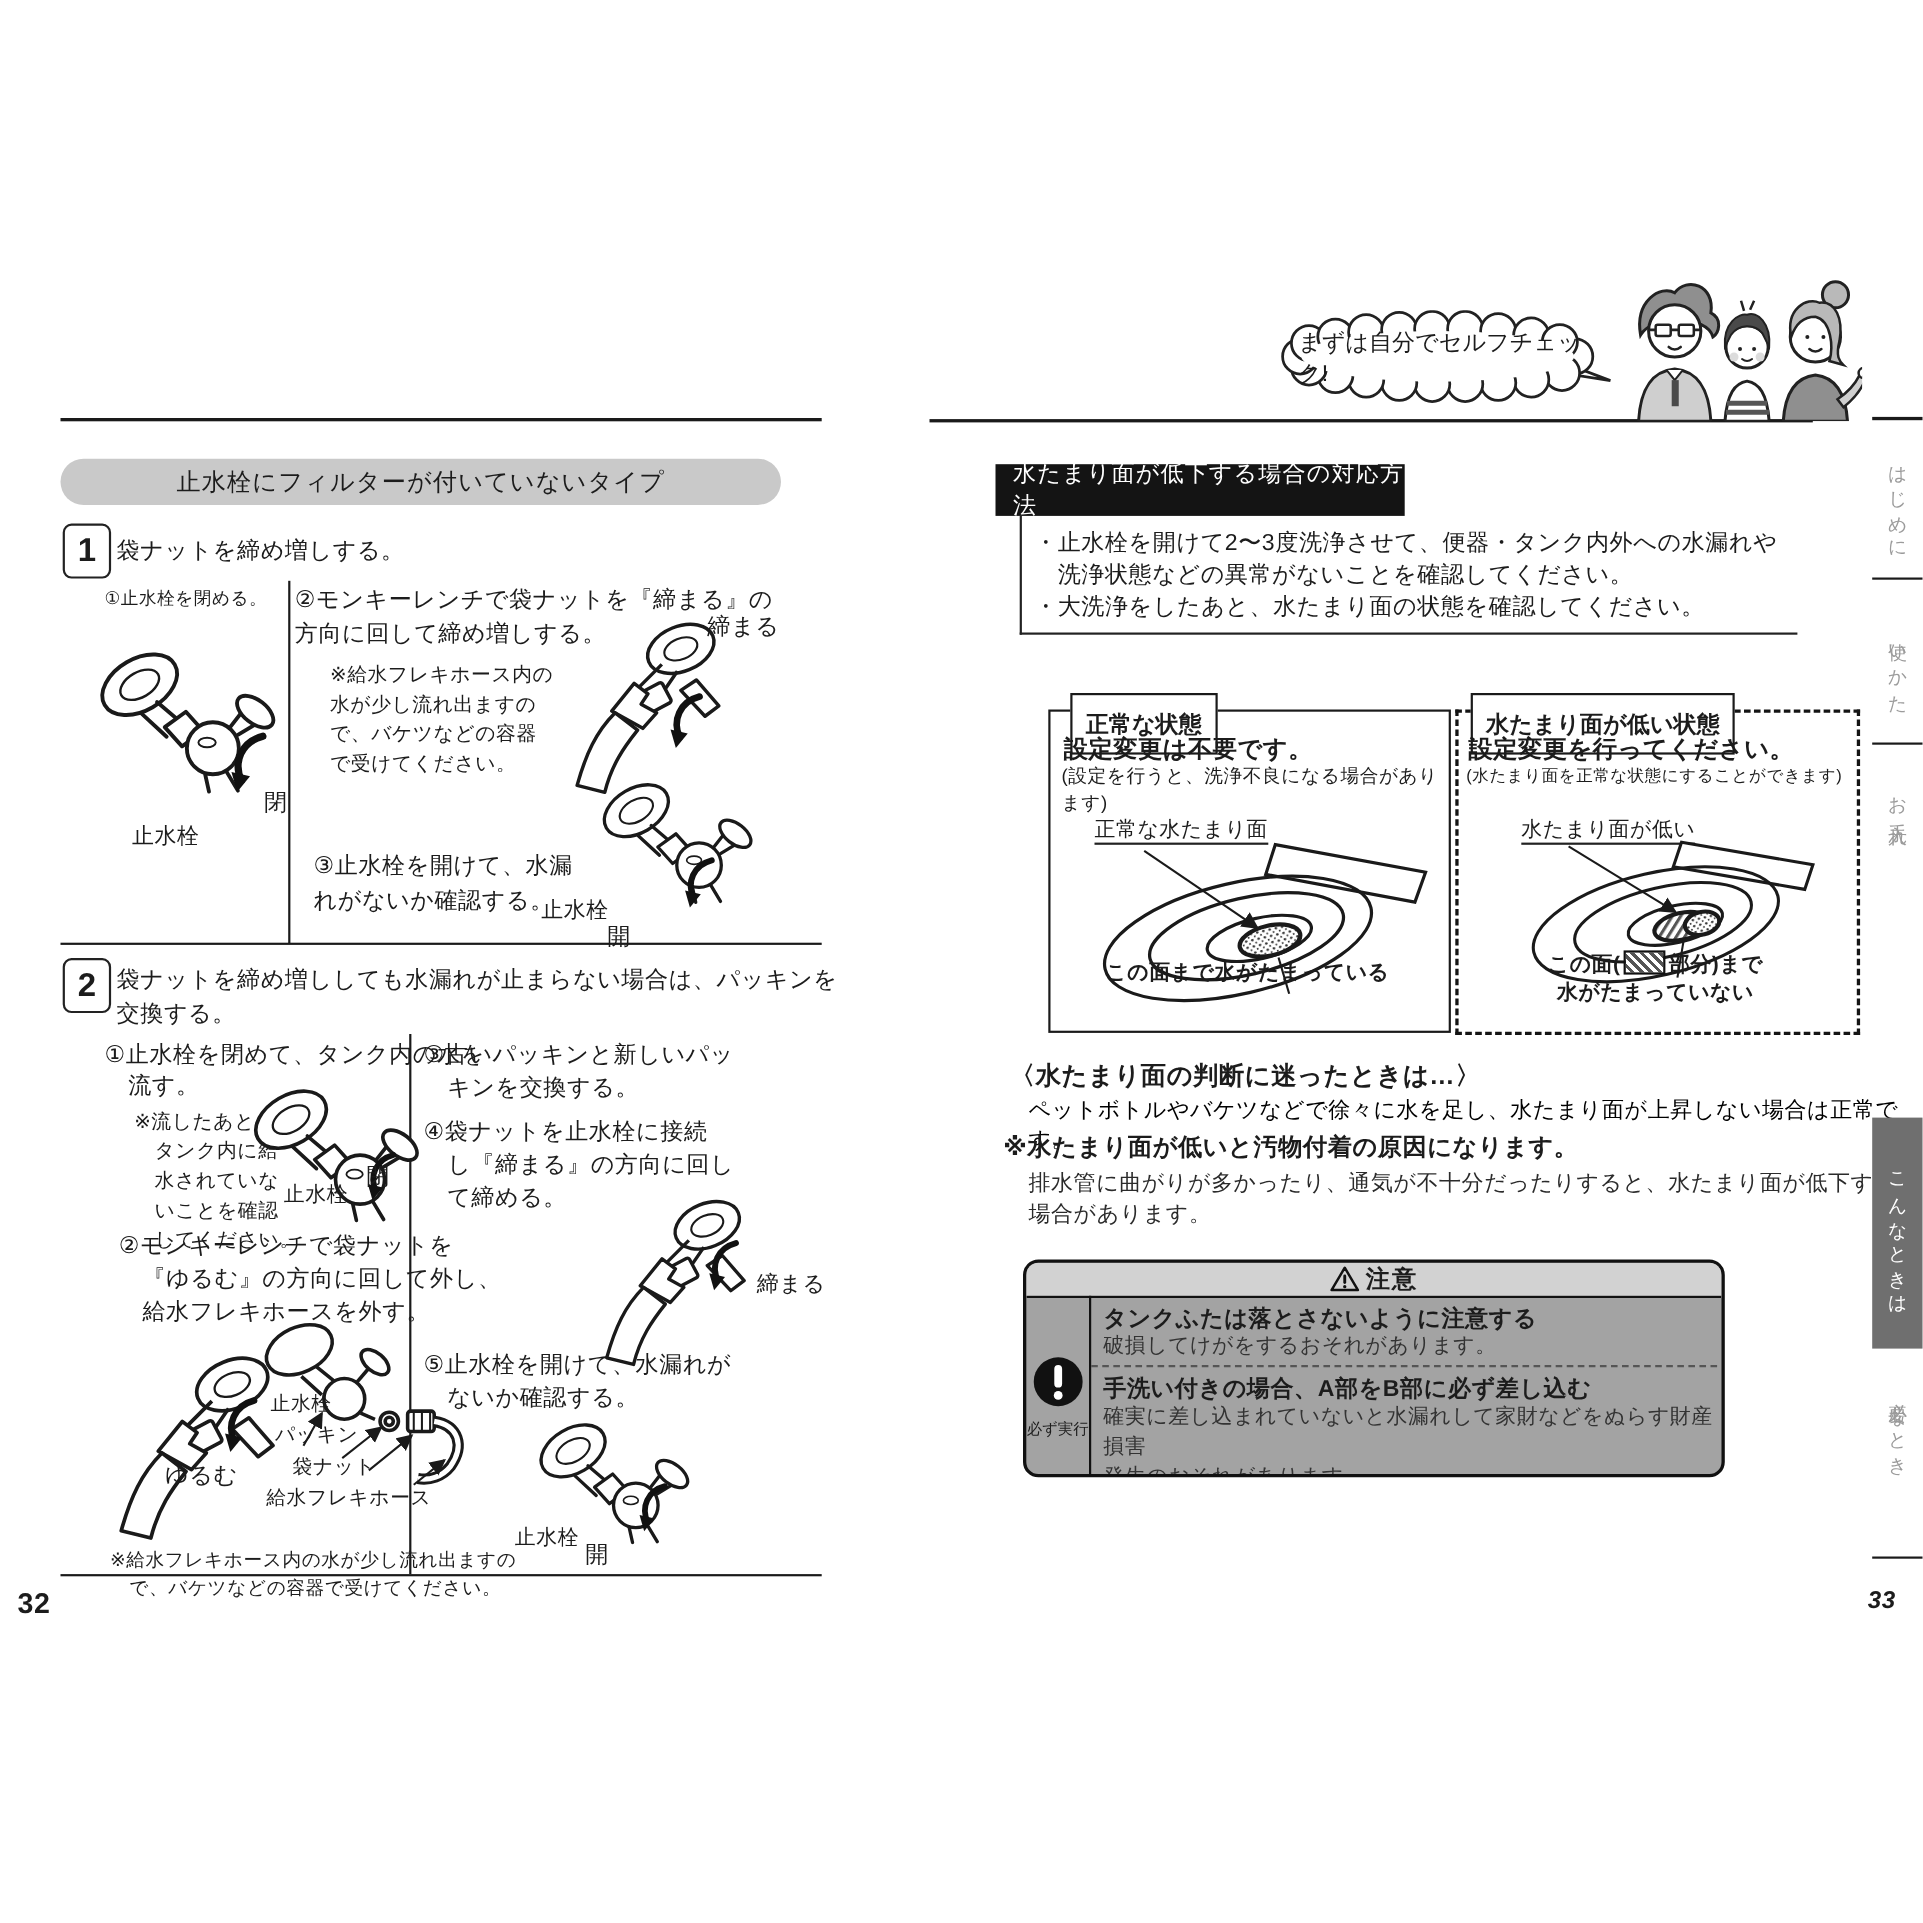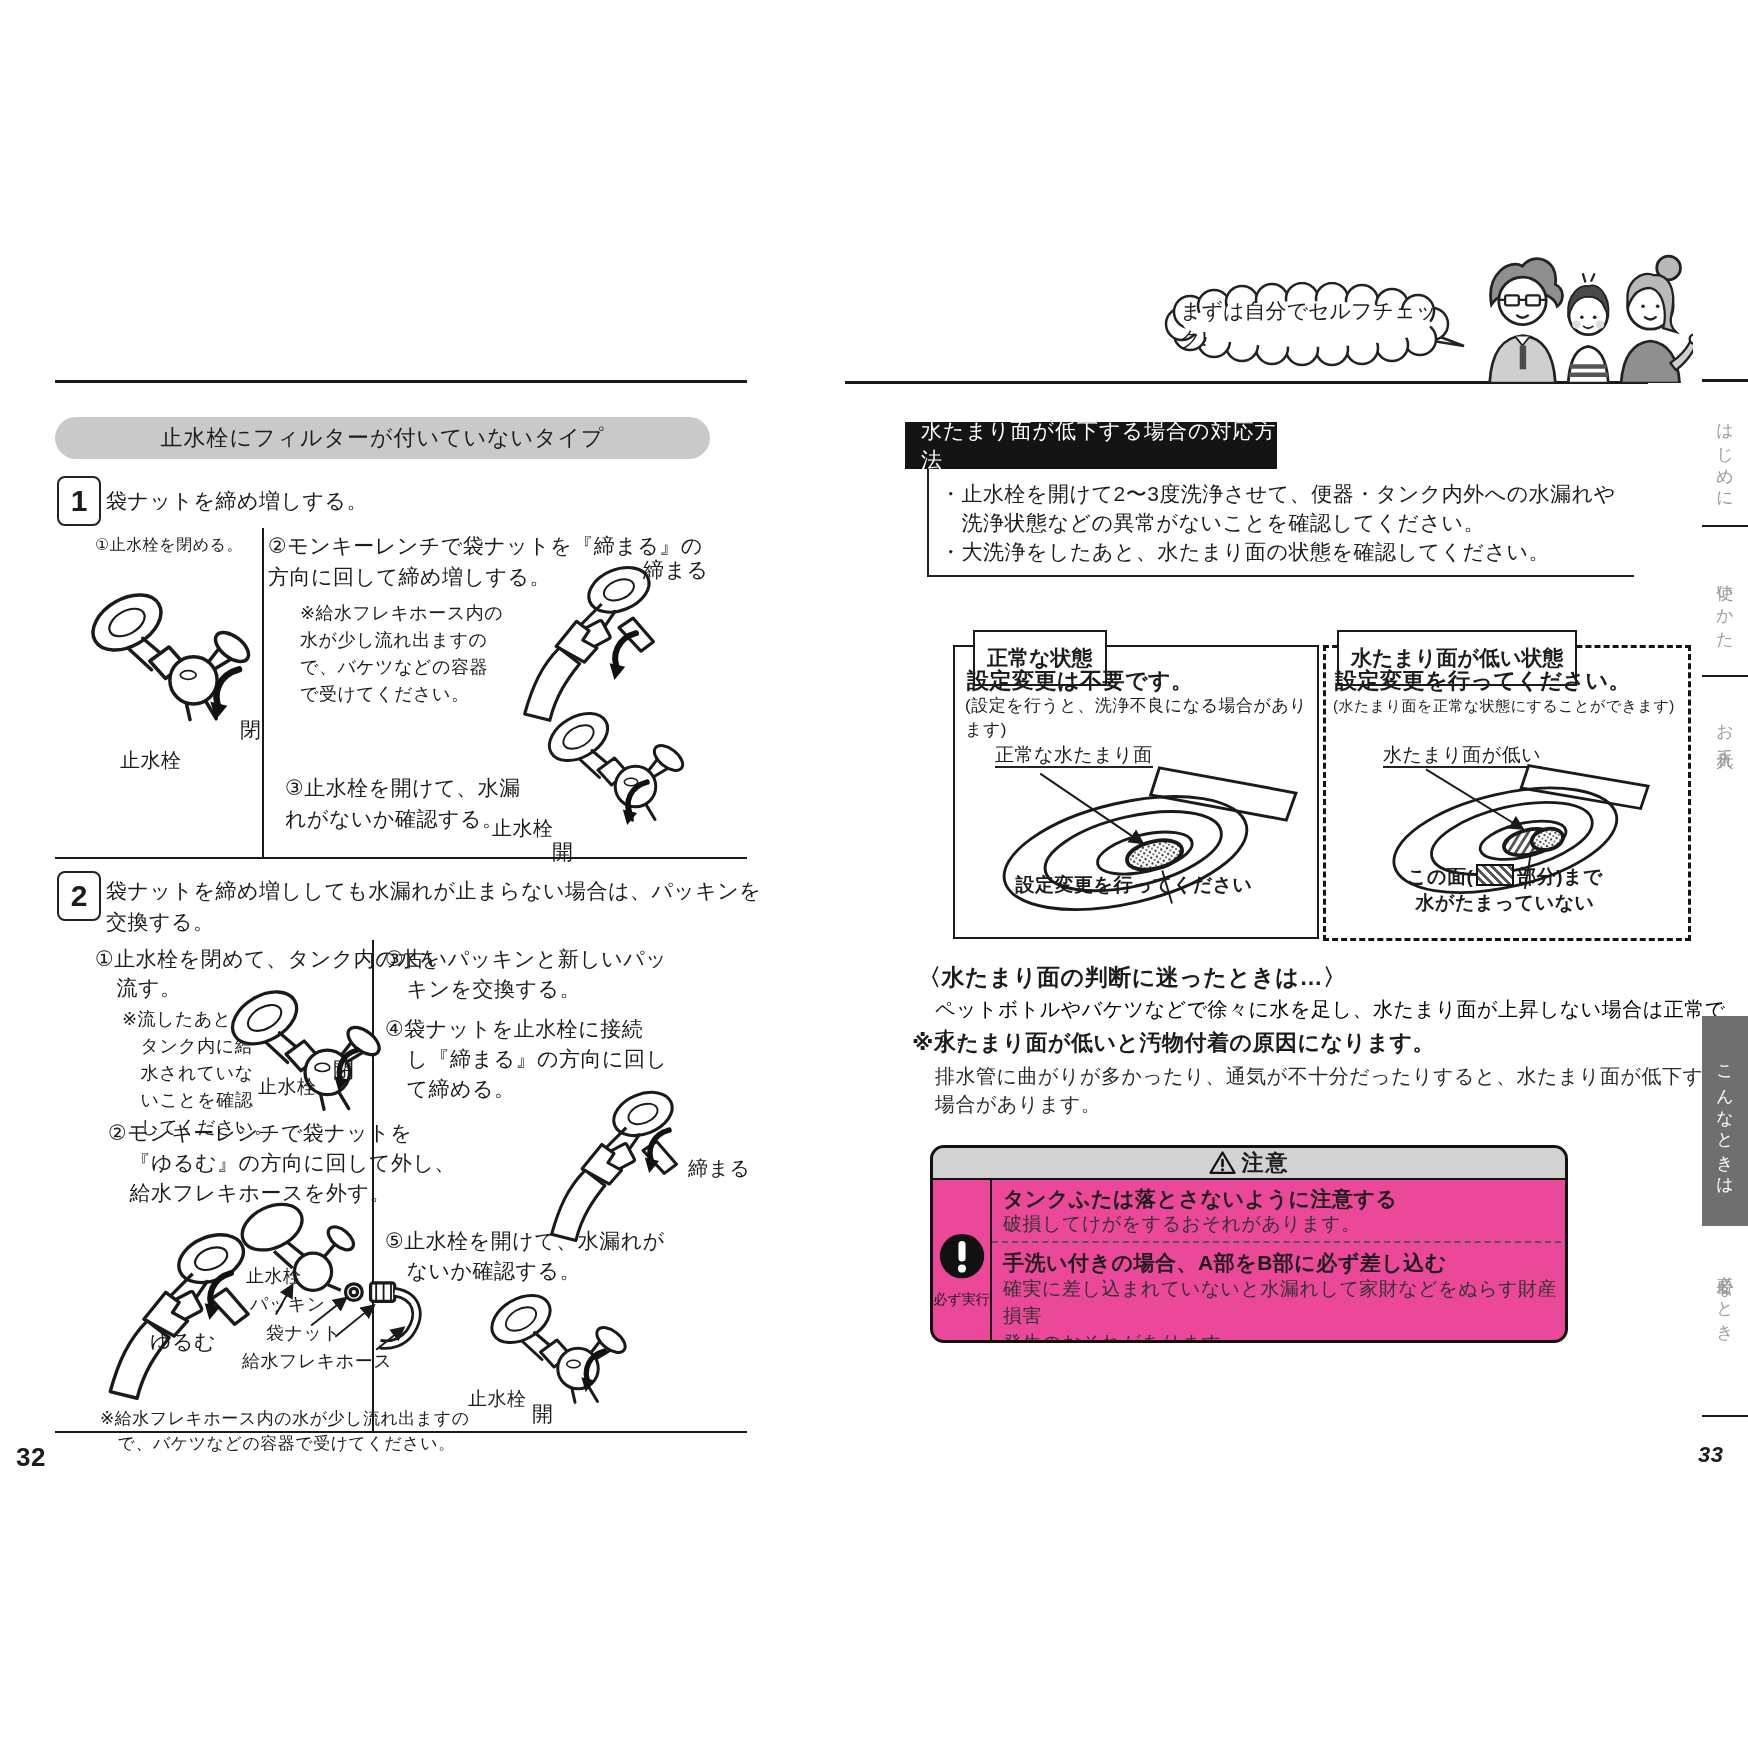--- a/index.html
+++ b/index.html
@@ -12,21 +12,21 @@
   .vline{position:absolute;background:#1a1a1a;}
   .abs{position:absolute;}
   .pill{position:absolute;background:#c9c9c9;border-radius:21px;display:flex;align-items:center;justify-content:center;}
   .stepnum{position:absolute;border:2.5px solid #222;border-radius:8px;display:flex;align-items:center;justify-content:center;
            font-weight:bold;font-size:30px;background:#fff;}
   .blackhdr{position:absolute;background:#141414;color:#fff;display:flex;align-items:center;}
   .boxsolid{position:absolute;border:2.5px solid #1a1a1a;background:#fff;}
   .boxdash{position:absolute;border:3px dashed #141414;background:#fff;}
   .tab{position:absolute;background:#fff;border:2.5px solid #1a1a1a;padding:12px 12px;font-weight:bold;font-size:21px;white-space:nowrap;}
   .underl{border-bottom:2px solid #222;padding-bottom:1px;white-space:nowrap;}
-  .caution{position:absolute;border:3px solid #111;border-radius:14px;background:#ec4899;overflow:hidden;}
+  .caution{position:absolute;border:3px solid #111;border-radius:14px;background:#a3a3a3;overflow:hidden;}
   .cauhdr{position:absolute;left:0;top:0;right:0;height:30px;background:#d2d2d2;border-bottom:2px solid #111;
           display:flex;align-items:center;justify-content:center;gap:6px;}
   .sidetab{position:absolute;width:46px;display:flex;align-items:flex-start;justify-content:center;}
   .sidetab span{writing-mode:vertical-rl;text-orientation:upright;font-size:17px;letter-spacing:3px;color:#9b9b9b;}
   .sidetab.active{background:#6f6f6f;align-items:center;}
   .sidetab.active span{color:#ffffff;}
   .swatch{display:inline-block;width:34px;height:18px;border:2px solid #111;vertical-align:-3px;margin:0 3px;
           background:repeating-linear-gradient(45deg,#ffffff 0 3px,#555 3px 6px);}
   .bubbletxt{position:absolute;display:flex;align-items:center;justify-content:center;font-size:21px;letter-spacing:0;}
 </style>
@@ -347,21 +347,21 @@
 
   <div class="boxsolid" style="left:953px;top:645px;width:362px;height:290px;"></div>
   <div class="tab" style="left:973px;top:630px;">正常な状態</div>
   <div class="t b" style="left:967px;top:666px;font-size:22px;">設定変更は不要です。</div>
   <div class="t" style="left:965px;top:694px;font-size:17px;line-height:24px;">(設定を行うと、洗浄不良になる場合があり
 ます)</div>
   <div class="t" style="left:995px;top:742px;font-size:19px;"><span class="underl">正常な水たまり面</span></div>
   <svg class="abs" style="left:975px;top:762px;" width="330" height="155">
       <use href="#sym-bowl-n"></use>
     </svg>
-  <div class="t b c" style="left:958px;top:872px;width:352px;font-size:19px;">設定変更を行ってください</div>
+  <div class="t b c" style="left:958px;top:872px;width:352px;font-size:19px;">この面まで水がたまっている</div>
 
   <div class="boxdash" style="left:1323px;top:645px;width:362px;height:290px;"></div>
   <div class="tab" style="left:1337px;top:630px;">水たまり面が低い状態</div>
   <div class="t b" style="left:1335px;top:666px;font-size:22px;">設定変更を行ってください。</div>
   <div class="t" style="left:1333px;top:696px;font-size:15px;">(水たまり面を正常な状態にすることができます)</div>
   <div class="t" style="left:1383px;top:742px;font-size:19px;"><span class="underl">水たまり面が低い</span></div>
   <svg class="abs" style="left:1360px;top:760px;" width="300" height="140">
       <use href="#sym-bowl-l"></use>
     </svg>
   <div class="t b c" style="left:1340px;top:864px;width:330px;font-size:19px;white-space:nowrap;">

